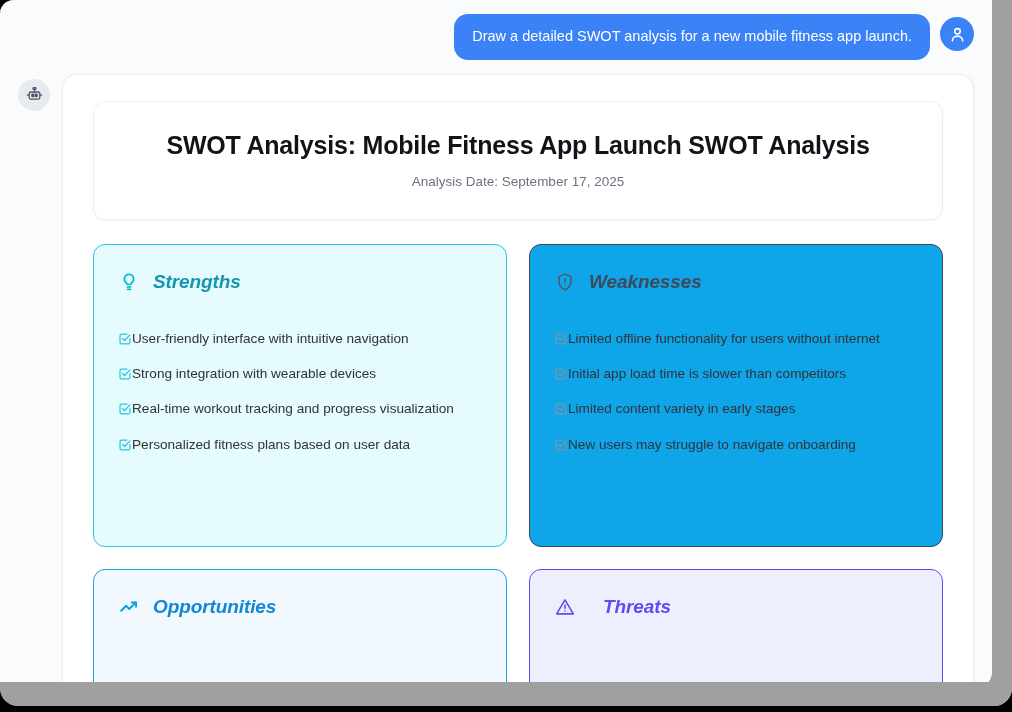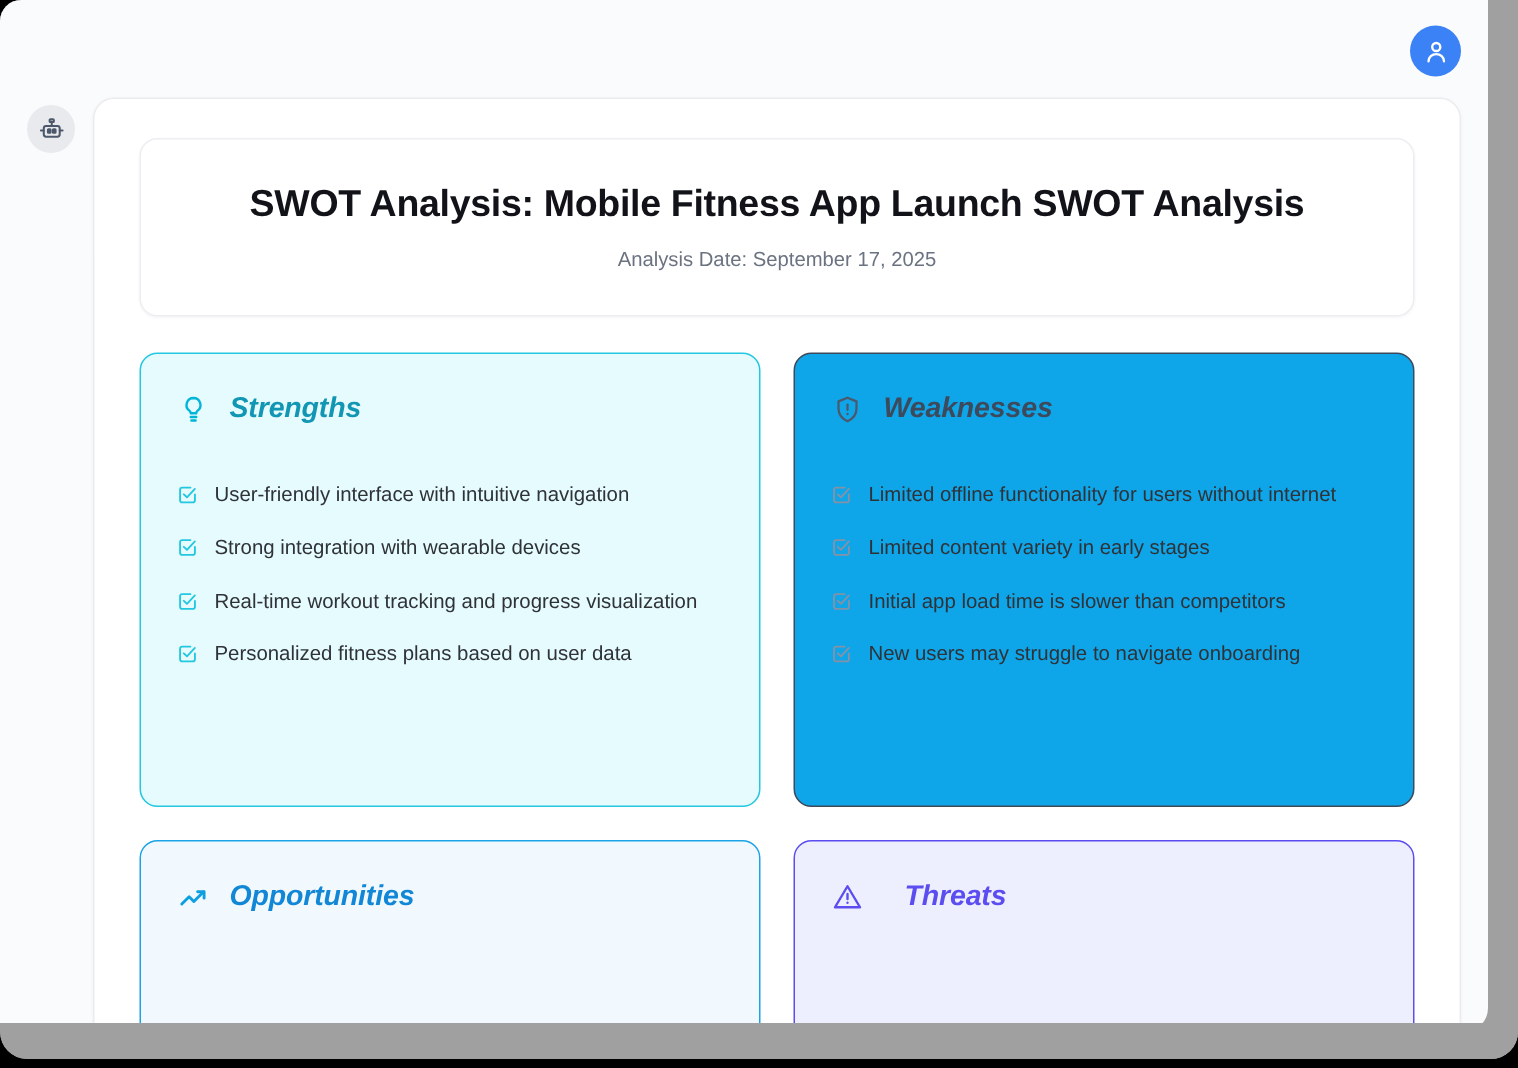--- a/index.html
+++ b/index.html
@@ -185,21 +185,20 @@
   .quadrant-list {
     list-style: none;
     display: flex;
     flex-direction: column;
     gap: 15px;
   }
 
   .quadrant-item {
     display: flex;
     align-items: flex-start;
-    gap: 11px;
     font-size: 13.6px;
     line-height: 1.5;
     color: #2f3338;
   }
 
   .check-icon {
     min-width: 14px;
     width: 14px; height: 14px;
     margin-top: 3px;
   }
@@ -247,20 +246,21 @@
 </head>
 <body>
 
 <div id="window-frame">
 
   <div id="app-viewport">
 
     <div id="chat-scroll">
 
       <div id="user-message-row">
+        <div id="user-bubble">Draw a detailed SWOT analysis for a new mobile fitness app launch.</div>
         <div id="user-avatar">
           <svg width="19" height="19" viewBox="0 0 24 24" fill="none" stroke="#ffffff" stroke-width="2" stroke-linecap="round" stroke-linejoin="round">
             <circle cx="12" cy="8" r="3.4"></circle>
             <path d="M5.5 20c0-3.6 2.9-6 6.5-6s6.5 2.4 6.5 6"></path>
           </svg>
         </div>
       </div>
 
       <div id="assistant-message-row">
 
@@ -355,30 +355,30 @@
                   </span>
                   <span>Limited offline functionality for users without internet</span>
                 </li>
                 <li class="quadrant-item">
                   <span class="check-icon">
                     <svg width="14" height="14" viewBox="0 0 24 24" fill="none" stroke="#8592a6" stroke-width="2.1" stroke-linecap="round" stroke-linejoin="round">
                       <path d="M20.5 11.4V18a2.5 2.5 0 0 1-2.5 2.5H6A2.5 2.5 0 0 1 3.5 18V6A2.5 2.5 0 0 1 6 3.5h9.4"></path>
                       <path d="M7.8 11.2l3.6 3.4 9-9.6"></path>
                     </svg>
                   </span>
+                  <span>Initial app load time is slower than competitors</span>
+                </li>
+                <li class="quadrant-item">
+                  <span class="check-icon">
+                    <svg width="14" height="14" viewBox="0 0 24 24" fill="none" stroke="#8592a6" stroke-width="2.1" stroke-linecap="round" stroke-linejoin="round">
+                      <path d="M20.5 11.4V18a2.5 2.5 0 0 1-2.5 2.5H6A2.5 2.5 0 0 1 3.5 18V6A2.5 2.5 0 0 1 6 3.5h9.4"></path>
+                      <path d="M7.8 11.2l3.6 3.4 9-9.6"></path>
+                    </svg>
+                  </span>
                   <span>Limited content variety in early stages</span>
-                </li>
-                <li class="quadrant-item">
-                  <span class="check-icon">
-                    <svg width="14" height="14" viewBox="0 0 24 24" fill="none" stroke="#8592a6" stroke-width="2.1" stroke-linecap="round" stroke-linejoin="round">
-                      <path d="M20.5 11.4V18a2.5 2.5 0 0 1-2.5 2.5H6A2.5 2.5 0 0 1 3.5 18V6A2.5 2.5 0 0 1 6 3.5h9.4"></path>
-                      <path d="M7.8 11.2l3.6 3.4 9-9.6"></path>
-                    </svg>
-                  </span>
-                  <span>Initial app load time is slower than competitors</span>
                 </li>
                 <li class="quadrant-item">
                   <span class="check-icon">
                     <svg width="14" height="14" viewBox="0 0 24 24" fill="none" stroke="#8592a6" stroke-width="2.1" stroke-linecap="round" stroke-linejoin="round">
                       <path d="M20.5 11.4V18a2.5 2.5 0 0 1-2.5 2.5H6A2.5 2.5 0 0 1 3.5 18V6A2.5 2.5 0 0 1 6 3.5h9.4"></path>
                       <path d="M7.8 11.2l3.6 3.4 9-9.6"></path>
                     </svg>
                   </span>
                   <span>New users may struggle to navigate onboarding</span>
                 </li>

